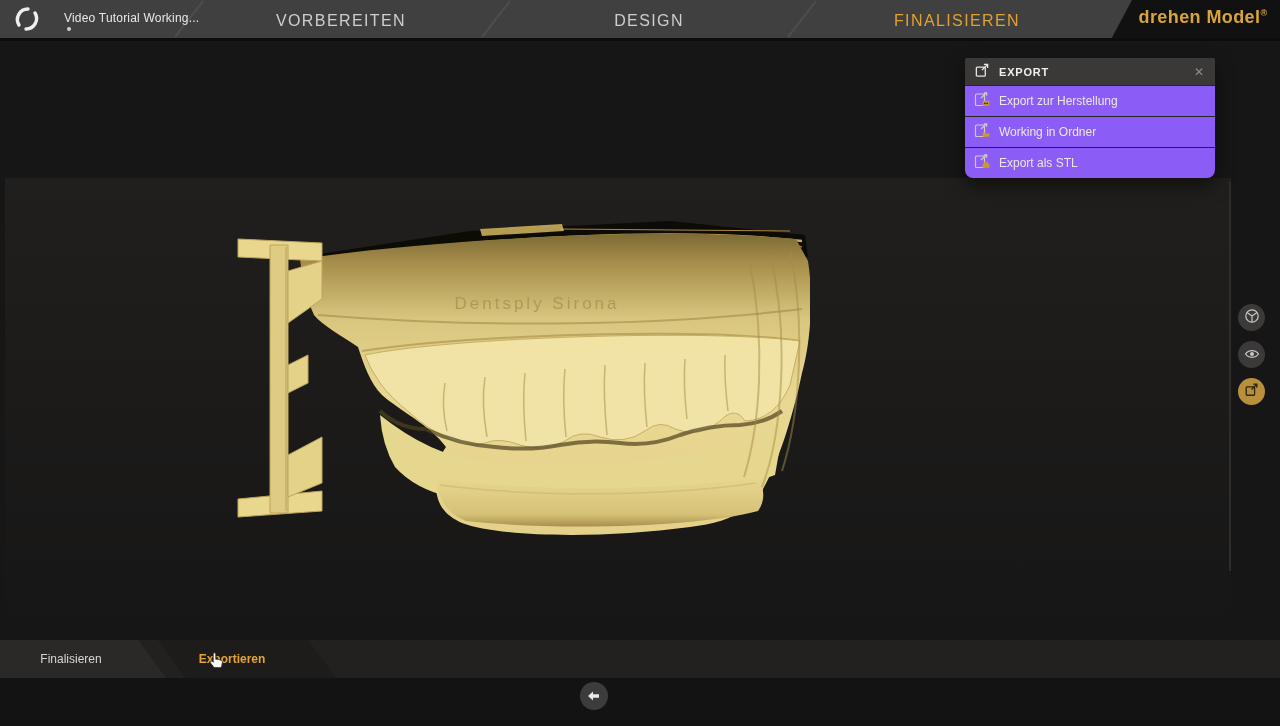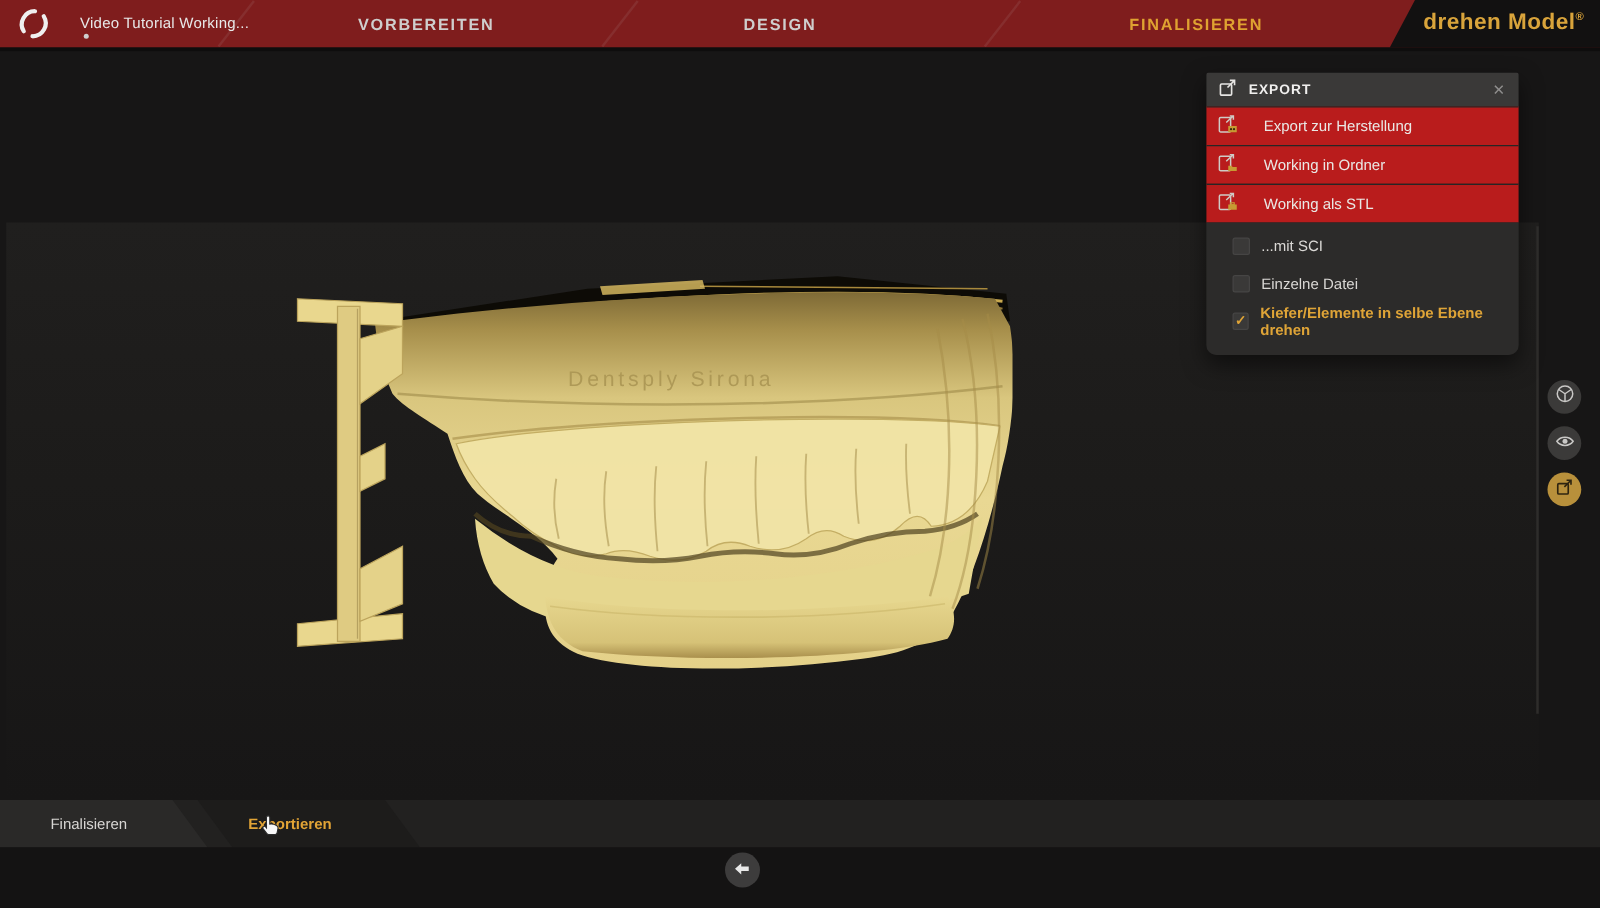--- a/index.html
+++ b/index.html
@@ -2,51 +2,51 @@
 <html><head>
 <meta charset="utf-8">
 <style>
   * { margin:0; padding:0; box-sizing:border-box; }
   html,body { width:1280px; height:726px; overflow:hidden; background:#131212;
     font-family:"Liberation Sans", sans-serif; }
   .noise { background-image:radial-gradient(circle, rgba(255,255,255,0.028) 1px, transparent 1.4px);
     background-size:5px 5px; }
 
   
-  #header { position:absolute; left:0; top:0; width:1280px; height:38px; background:#7f1d1d; }
+  #header { position:absolute; left:0; top:0; width:1280px; height:38px; background:#404040; }
   #header-edge { position:absolute; left:0; top:38px; width:1280px; height:3px; background:#0e0d0d; }
   #header-right-seg { position:absolute; left:1132px; top:0; width:220px; height:38px;
     background:#121111; transform:skewX(-28deg); transform-origin:0 0; }
   .hdr-slash { position:absolute; top:-4px; width:2px; height:46px; background:rgba(200,200,200,0.10);
     transform:rotate(38deg); }
   #logo-btn { position:absolute; left:13px; top:5px; width:28px; height:28px; }
   #project-name { position:absolute; left:64px; top:11px; font-size:12px; color:#e8e8e8; letter-spacing:.2px; }
   #project-dot { position:absolute; left:67px; top:27px; width:4px; height:4px; border-radius:50%; background:#cfcfcf; }
-  .hdr-tab { position:absolute; top:12px; transform:translateX(-50%); font-size:13px; font-weight:700;
+  .hdr-tab { position:absolute; top:12px; transform:translateX(-50%); font-size:16px; font-weight:400;
     letter-spacing:1.4px; color:#cfcecd; cursor:default; }
   .hdr-tab.active { color:#dfa231; }
   #app-name { position:absolute; left:1203px; top:7px; transform:translateX(-50%); white-space:nowrap;
     color:#d9a43b; font-size:18px; font-weight:600; letter-spacing:.4px; }
   #app-name sup { font-size:9px; }
 
   
   #canvas { position:absolute; left:0; top:41px; width:1280px; height:599px; background:#171616;text-align:right; }
   #viewport { position:absolute; left:5px; top:137px; width:1226px; height:462px;
     background:linear-gradient(180deg,#201f1e 0%, #1c1b1a 45%, #171616 100%); }
   #vline { position:absolute; left:1229px; top:140px; width:2px; height:390px; background:#2e2d2b; }
   #model-svg { position:absolute; left:230px; top:174px; }
 
   
   #export-panel { position:absolute; left:965px; top:17px; width:250px; border-radius:2px 2px 8px 8px;
     overflow:hidden; box-shadow:0 8px 18px rgba(0,0,0,0.5); font-size:12px; }
   #export-header { height:27px; background:#3a3938; display:flex; align-items:center; padding:0 9px; }
   #export-title { color:#f0efee; font-weight:700; font-size:11px; letter-spacing:.8px; margin-left:9px; flex:1; }
   #export-close { color:#8f8e8d; font-size:12px; cursor:default; padding:0 2px; }
-  .exp-item { height:31px; background:#b91c1c; border-top:1px solid #272625; display:flex;
-    align-items:center; padding-left:9px; color:#eae8e5;gap:12px; }
+  .exp-item { height:31px; background:#8b5cf6; border-top:1px solid #272625; display:flex;
+    align-items:center; padding-left:9px; color:#eae8e5; }
   .exp-item .lbl { margin-left:8px; }
   #export-checks { background:#2c2b2a; padding:4px 0 12px 0; }
   .cbrow { height:30px; display:flex; align-items:center; padding-left:21px; }
   .cb-box { width:14px; height:14px; border-radius:2px; background:#3a3938; border:1px solid #464544;
     display:flex; align-items:center; justify-content:center; }
   .cb-check { color:#dfa437; font-size:11px; font-weight:700; line-height:1; }
   .cb-label { margin-left:9px; color:#dad8d5; }
   .cbrow[data-state="checked"] .cb-label { color:#dfa437; font-weight:700; }
 
   
@@ -83,21 +83,21 @@
     <svg width="28" height="28" viewBox="0 0 28 28">
       <path d="M6 20 A10.5 10.5 0 0 1 15 4" stroke="#efefef" stroke-width="3.4" fill="none" stroke-linecap="round"></path>
       <path d="M22 8 A10.5 10.5 0 0 1 13 24" stroke="#efefef" stroke-width="3.4" fill="none" stroke-linecap="round"></path>
     </svg>
   </div>
 
   <div id="project-name">Video Tutorial Working...</div>
   <div id="project-dot"></div>
 
   <div class="hdr-tab" style="left:341px">VORBEREITEN</div>
-  <div class="hdr-tab" style="left:624px">DESIGN</div>
+  <div class="hdr-tab" style="left:649px">DESIGN</div>
   <div class="hdr-tab active" style="left:957px">FINALISIEREN</div>
 
   <div id="app-name"><span>drehen Model</span><sup>®</sup></div>
 </div>
 <div id="header-edge"></div>
 
 <div id="canvas">
   <div id="viewport"></div>
   <div id="vline"></div>
 
@@ -216,43 +216,23 @@
 
   <div class="exp-item">
     <span>
       <svg width="17" height="17" viewBox="0 0 17 17">
         <rect x="1.5" y="3" width="9" height="11.5" rx="1" stroke="#cfcbc6" fill="none" stroke-width="1.2"></rect>
         <path d="M7 7 L12.5 1.8 M9.8 1.8 h2.9 v2.9" stroke="#cfcbc6" fill="none" stroke-width="1.2"></path>
         <rect x="8.6" y="10.6" width="6.8" height="4.2" fill="#c79a33"></rect>
         <rect x="10.6" y="9.2" width="2.8" height="1.5" stroke="#c79a33" fill="none" stroke-width="0.9"></rect>
       </svg>
     </span>
-    <span class="lbl">Working als STL</span>
-  </div>
-
-  <div id="export-checks">
-    <div class="cbrow" data-state="unchecked">
-      <span class="cb-box">
-          <span class="cb-check"></span>
-        </span>
-      <span class="cb-label">...mit SCI</span>
-    </div>
-    <div class="cbrow" data-state="unchecked">
-      <span class="cb-box">
-          <span class="cb-check"></span>
-        </span>
-      <span class="cb-label">Einzelne Datei</span>
-    </div>
-    <div class="cbrow" data-state="checked">
-      <span class="cb-box">
-          <span class="cb-check">✓</span>
-        </span>
-      <span class="cb-label">Kiefer/Elemente in selbe Ebene drehen</span>
-    </div>
-  </div>
+    <span class="lbl">Export als STL</span>
+  </div>
+
 </div>
 
 <div class="side-btn" style="top:304px">
   <span>
     <svg width="16" height="16" viewBox="0 0 16 16">
       <circle cx="8" cy="8" r="6.2" stroke="#c9c8c6" fill="none" stroke-width="1.2"></circle>
       <path d="M8 8 L8 14 M8 8 L3 4.6 M8 8 L13 4.6" stroke="#c9c8c6" fill="none" stroke-width="1.2"></path>
     </svg>
   </span>
 </div>

